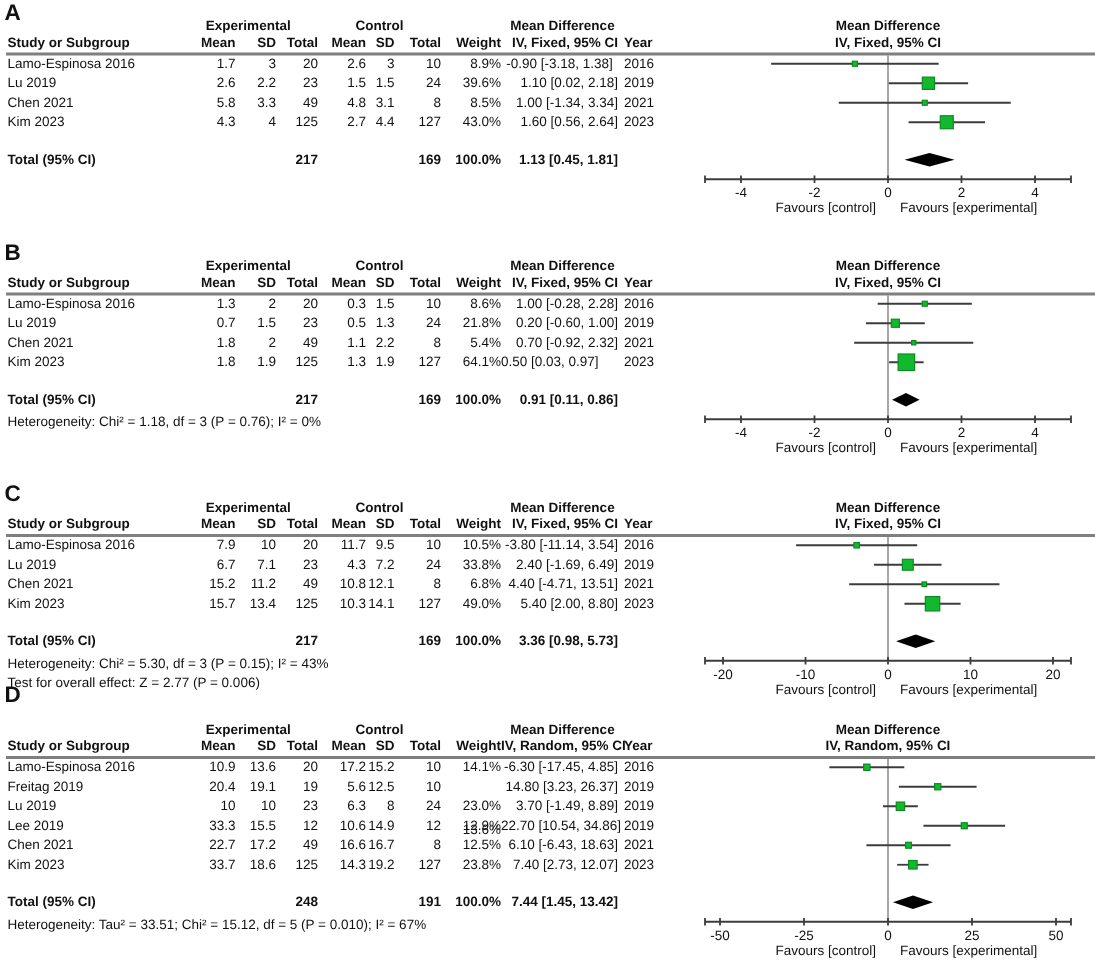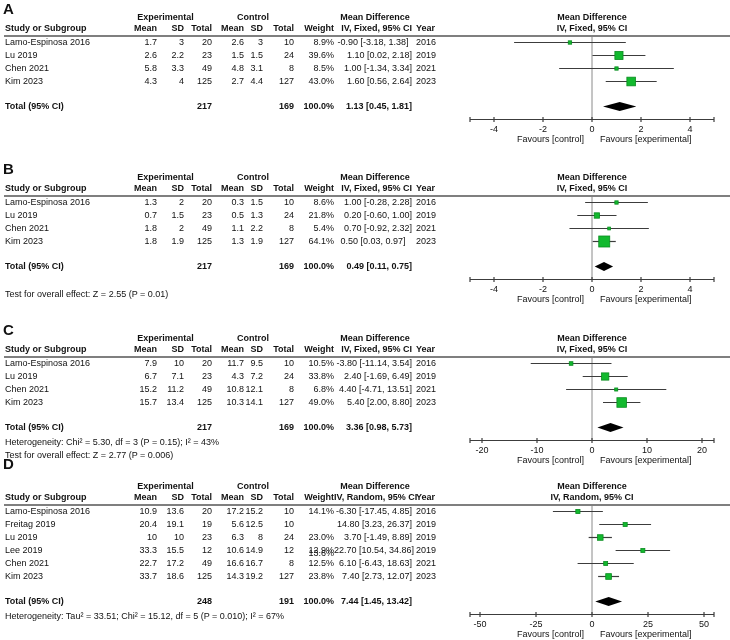--- a/index.html
+++ b/index.html
@@ -176,31 +176,31 @@
       </div>
       <div class="abs" style="left: 0px; top: 73px; width: 462px; height: 13px;">
         <div class="cell" style="left: 5px; width: 114px; top: 0px; text-align: left;">Kim 2023</div>
         <div class="cell" style="left: 119px; width: 38px; top: 0px; text-align: right;">1.8</div>
         <div class="cell" style="left: 157px; width: 27px; top: 0px; text-align: right;">1.9</div>
         <div class="cell" style="left: 184px; width: 28px; top: 0px; text-align: right;">125</div>
         <div class="cell" style="left: 212px; width: 32px; top: 0px; text-align: right;">1.3</div>
         <div class="cell" style="left: 244px; width: 19px; top: 0px; text-align: right;">1.9</div>
         <div class="cell" style="left: 263px; width: 31px; top: 0px; text-align: right;">127</div>
         <div class="cell" style="left: 294px; width: 40px; top: 0px; text-align: right;">64.1%</div>
-        <div class="cell" style="left: 334px; width: 78px; top: 0px; text-align: center;">0.50 [0.03, 0.97]</div>
+        <div class="cell" style="left: 334px; width: 78px; top: 0px; text-align: left;">0.50 [0.03, 0.97]</div>
         <div class="cell" style="left: 416px; width: 30px; top: 0px; text-align: left;">2023</div>
       </div>
       <div class="abs" style="left: 0px; top: 98px; width: 462px; height: 13px;">
         <div class="cell bold" style="left: 5px; width: 114px; top: 0px; text-align: left;">Total (95% CI)</div>
         <div class="cell bold" style="left: 184px; width: 28px; top: 0px; text-align: right;">217</div>
         <div class="cell bold" style="left: 263px; width: 31px; top: 0px; text-align: right;">169</div>
         <div class="cell bold" style="left: 294px; width: 40px; top: 0px; text-align: right;">100.0%</div>
-        <div class="cell bold" style="left: 334px; width: 78px; top: 0px; text-align: right;">0.49 [0.11, 0.75]</div>
-      </div>
-      <div class="abs foot" style="left: 5px; top: 126px;">Test for overall effect: Z = 2.55 (P = 0.01)</div>
+        <div class="cell bold" style="left: 334px; width: 78px; top: 0px; text-align: right;">0.91 [0.11, 0.86]</div>
+      </div>
+      <div class="abs foot" style="left: 5px; top: 113px;">Heterogeneity: Chi² = 1.18, df = 3 (P = 0.76); I² = 0%</div>
       <svg width="268" height="152" style="left: 462px; top: 0px;">
         <text x="130" y="18" text-anchor="middle" font-size="9" font-weight="bold">Mean Difference</text>
         <text x="130" y="29" text-anchor="middle" font-size="9" font-weight="bold">IV, Fixed, 95% CI</text>
         <line x1="130" y1="35" x2="130" y2="117.5" stroke="#8a8a8a" stroke-width="1"></line>
         <line x1="123.14" y1="40.5" x2="185.85999999999999" y2="40.5" stroke="#3c3c3c" stroke-width="1.2"></line>
         <rect x="152.8335" y="38.8335" width="3.333" height="3.333" fill="#12b92e" stroke="#0a8c20" stroke-width="0.8"></rect>
         <line x1="115.3" y1="53.5" x2="154.5" y2="53.5" stroke="#3c3c3c" stroke-width="1.2"></line>
         <rect x="132.2105" y="50.8105" width="5.379" height="5.379" fill="#12b92e" stroke="#0a8c20" stroke-width="0.8"></rect>
         <line x1="107.46" y1="66.5" x2="186.84" y2="66.5" stroke="#3c3c3c" stroke-width="1.2"></line>
         <rect x="145.7315" y="65.0815" width="2.837" height="2.837" fill="#12b92e" stroke="#0a8c20" stroke-width="0.8"></rect>

